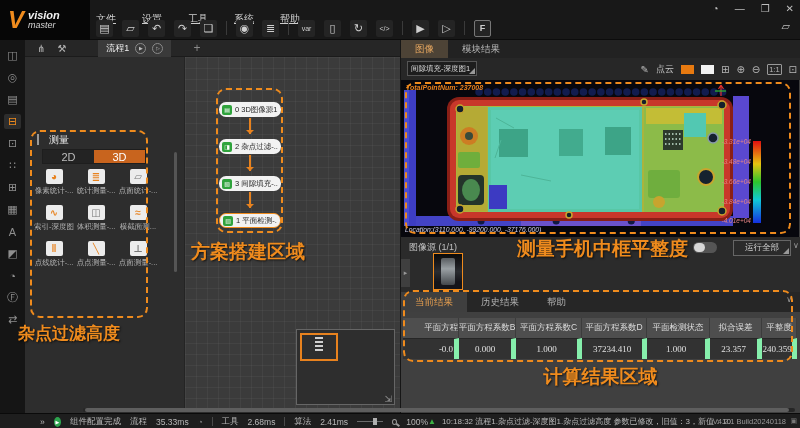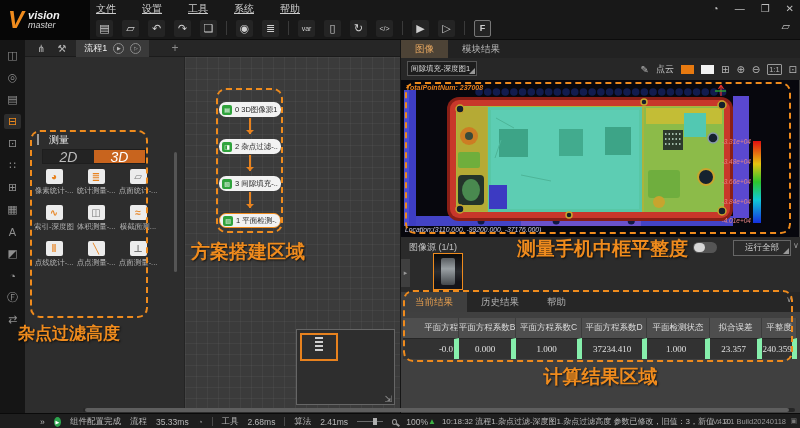--- a/index.html
+++ b/index.html
@@ -6,49 +6,49 @@
   *{box-sizing:border-box;font-family:"Liberation Sans","DejaVu Sans",sans-serif;}
   #app{position:relative;width:800px;height:428px;background:#2d2d2d;overflow:hidden;color:#ccc;}
 
   
   #titlebar{position:absolute;left:0;top:0;width:800px;height:40px;background:#181818;border-bottom:1px solid #0c0c0c;}
   #logo{position:absolute;left:0;top:0;width:90px;height:40px;background:#060606;display:flex;align-items:center;padding-left:8px;gap:4px;}
   #logo .vmark{color:#ef8b1d;font-size:24px;font-weight:bold;font-style:italic;line-height:1;}
   #logo .vtxt{display:flex;flex-direction:column;line-height:1;}
   #logo .vtxt b{color:#f2f2f2;font-style:italic;font-size:11px;}
   #logo .vtxt i{color:#d8d8d8;font-style:italic;font-size:9px;}
-  #menubar{position:absolute;left:96px;top:1px;height:15px;display:flex;gap:26px;align-items:center;text-decoration:underline;}
+  #menubar{position:absolute;left:96px;top:11px;height:15px;display:flex;gap:26px;align-items:center;text-decoration:underline;}
   #menubar span{font-size:10px;color:#cfcfcf;cursor:default;}
   #winctl{position:absolute;right:6px;top:1px;display:flex;gap:16px;align-items:center;height:14px;}
   #winctl span{font-size:10px;color:#bdbdbd;}
   #tbrow{position:absolute;left:96px;top:17px;height:22px;display:flex;align-items:center;gap:9px;}
   .tbi{width:17px;height:17px;display:flex;align-items:center;justify-content:center;font-size:11px;color:#cfcfcf;background:#242424;border-radius:2px;}
   .tbi.small{font-size:7px;}
   .tbi.boxed{border:1px solid #777;font-weight:bold;font-size:9px;}
   .tbsep{width:1px;height:14px;background:#3a3a3a;}
   #tb-folder{position:absolute;right:10px;top:20px;font-size:11px;color:#bdbdbd;}
 
   
   #procbar{position:absolute;left:25px;top:40px;width:375px;height:17px;background:#262626;border-bottom:1px solid #1b1b1b;display:flex;align-items:center;}
   #procbar .pi{font-size:10px;color:#b5b5b5;margin-left:12px;}
-  #proc-tab{margin-left:10px;height:17px;background:#3a3a3a;display:flex;align-items:center;gap:6px;padding:0 8px;}
+  #proc-tab{margin-left:32px;height:17px;background:#3a3a3a;display:flex;align-items:center;gap:6px;padding:0 8px;}
   #proc-tab .tname{font-size:9px;color:#eee;}
   .playc{width:11px;height:11px;border:1px solid #8a8a8a;border-radius:50%;display:flex;align-items:center;justify-content:center;font-size:5px;color:#bbb;}
   #proc-add{margin-left:22px;color:#8a8a8a;font-size:12px;}
 
   
   #sidebar{position:absolute;left:0;top:40px;width:25px;height:373px;background:#151515;display:flex;flex-direction:column;align-items:center;padding-top:8px;gap:7px;}
   .sbi{width:17px;height:15px;display:flex;align-items:center;justify-content:center;font-size:11px;color:#8f8f8f;}
   .sbi.active{color:#ef8b1d;background:#2d2d2d;border-radius:2px;}
 
   
   #leftpanel{position:absolute;left:25px;top:57px;width:160px;height:351px;background:#2d2d2d;border-right:1px solid #242424;}
   #algo-title{position:absolute;left:12px;top:77px;font-size:10px;color:#e6e6e6;border-left:2px solid #9a9a9a;padding-left:10px;line-height:11px;}
   #algo-tabs{position:absolute;left:17px;top:92px;display:flex;width:104px;height:15px;border:1px solid #1e1e1e;}
-  .atab{flex:1;display:flex;align-items:center;justify-content:center;font-size:14px;font-style:italic;}
+  .atab{flex:1;display:flex;align-items:center;justify-content:center;font-size:11px;}
   .atab.t2d{background:#232323;color:#bdbdbd;}
   .atab.t3d{background:#c8641e;color:#fff;}
   #tiles{position:absolute;left:8px;top:112px;width:126px;display:grid;grid-template-columns:repeat(3,1fr);grid-row-gap:9px;}
   .tile{display:flex;flex-direction:column;align-items:center;gap:2px;}
   .chip{width:17px;height:15px;background:#ececec;border-radius:2px;display:flex;align-items:center;justify-content:center;font-size:10px;font-weight:bold;}
   .c-or{color:#e8821e;} .c-gr{color:#777;}
   .tlabel{font-size:7.5px;color:#b5b5b5;max-width:42px;white-space:nowrap;overflow:hidden;}
   #algo-scroll{position:absolute;left:149px;top:95px;width:3px;height:120px;background:#555;border-radius:2px;}
 
   

